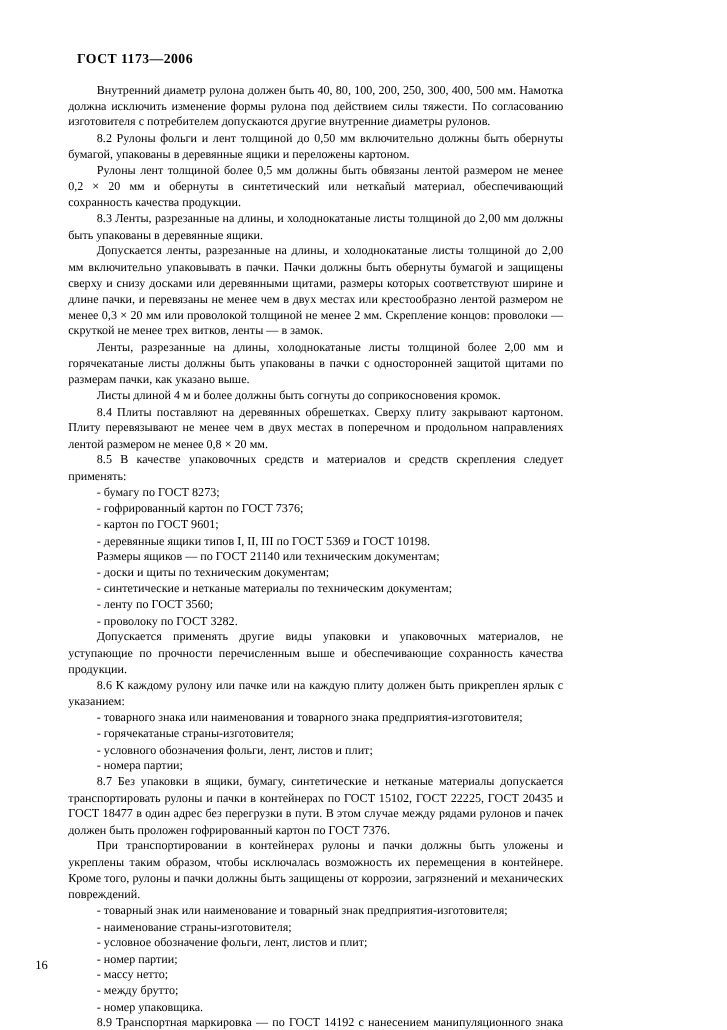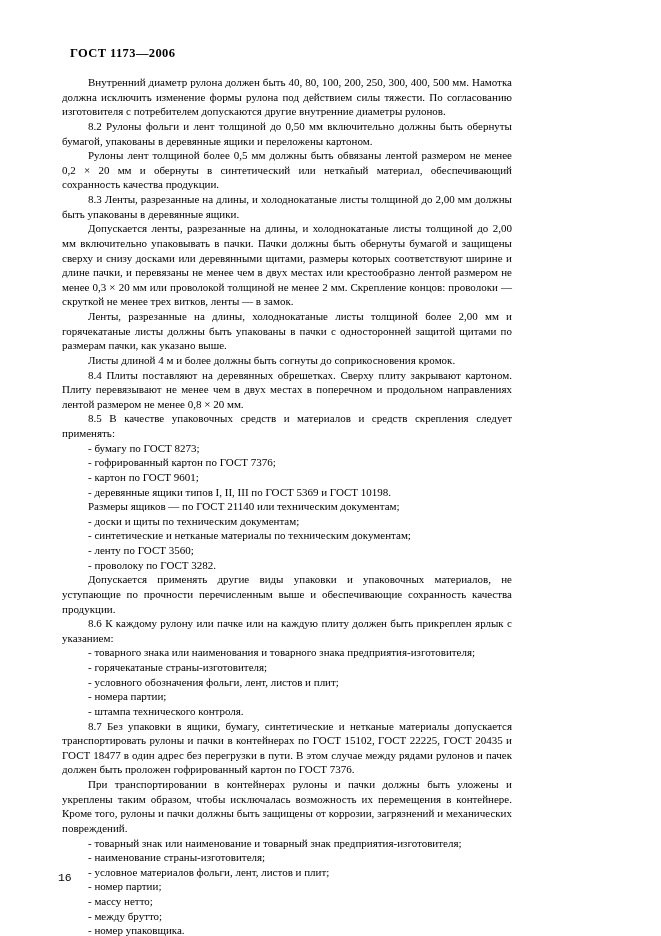--- a/index.html
+++ b/index.html
@@ -39,24 +39,24 @@
   p.para {
     margin: 0;
     text-indent: 26px;
   }
   p.listitem {
     margin: 0;
     text-indent: 26px;
   }
   .page-number {
     position: absolute;
-    left: 58px;
+    left: 32px;
     bottom: 52px;
     font-size: 11.4px;
-    font-family: Liberation Mono, monospace;
+    font-family: Liberation Serif, serif;
   }
 </style>
 </head>
 <body>
 
 <div class="page">
 
   <div class="doc-header">ГОСТ  1173—2006</div>
 
   <div class="body-text">
@@ -77,26 +77,25 @@
     <p class="listitem">- доски и щиты по техническим документам;</p>
     <p class="listitem">- синтетические и нетканые материалы по техническим документам;</p>
     <p class="listitem">- ленту по ГОСТ 3560;</p>
     <p class="listitem">- проволоку по ГОСТ 3282.</p>
     <p class="para">Допускается применять другие виды упаковки и упаковочных материалов, не уступающие по прочности перечисленным выше и обеспечивающие сохранность качества продукции.</p>
     <p class="para">8.6  К каждому рулону или пачке или на каждую плиту должен быть прикреплен ярлык с указанием:</p>
     <p class="listitem">- товарного знака или наименования и товарного знака предприятия-изготовителя;</p>
     <p class="listitem">- горячекатаные страны-изготовителя;</p>
     <p class="listitem">- условного обозначения фольги, лент, листов и плит;</p>
     <p class="listitem">- номера партии;</p>
-    <p class="listitem">- штампа технического контроля.</p>
     <p class="para">8.7  Без упаковки в ящики, бумагу, синтетические и нетканые материалы допускается транспортировать рулоны и пачки в контейнерах по ГОСТ 15102, ГОСТ 22225, ГОСТ 20435 и ГОСТ 18477 в один адрес без перегрузки в пути. В этом случае между рядами рулонов и пачек должен быть проложен гофрированный картон по ГОСТ 7376.</p>
     <p class="para">При транспортировании в контейнерах рулоны и пачки должны быть уложены и укреплены таким образом, чтобы исключалась возможность их перемещения в контейнере. Кроме того, рулоны и пачки должны быть защищены от коррозии, загрязнений и механических повреждений.</p>
     <p class="listitem">- товарный знак или наименование и товарный знак предприятия-изготовителя;</p>
     <p class="listitem">- наименование страны-изготовителя;</p>
-    <p class="listitem">- условное материалов фольги, лент, листов и плит;</p>
+    <p class="listitem">- условное обозначение фольги, лент, листов и плит;</p>
     <p class="listitem">- номер партии;</p>
     <p class="listitem">- массу нетто;</p>
     <p class="listitem">- между брутто;</p>
     <p class="listitem">- номер упаковщика.</p>
     <p class="para">8.9  Транспортная маркировка — по ГОСТ 14192 с нанесением манипуляционного знака «Беречь от влаги».</p>
   </div>
 
   <div class="page-number">16</div>
 
 </div>

